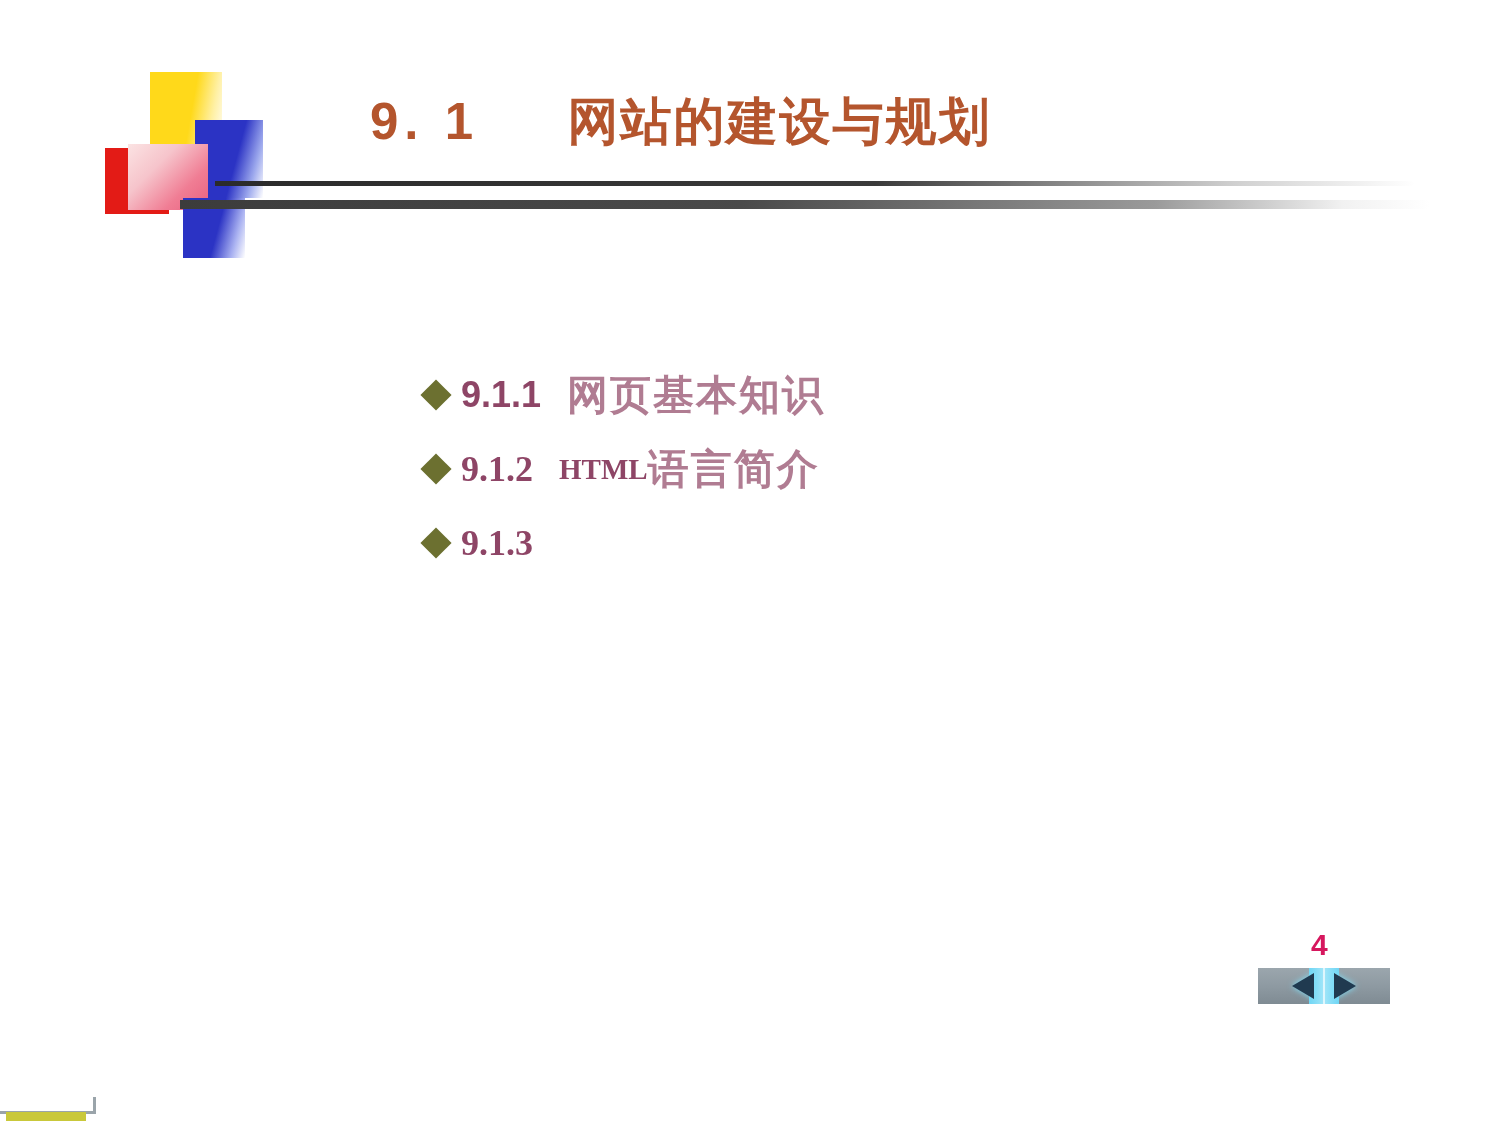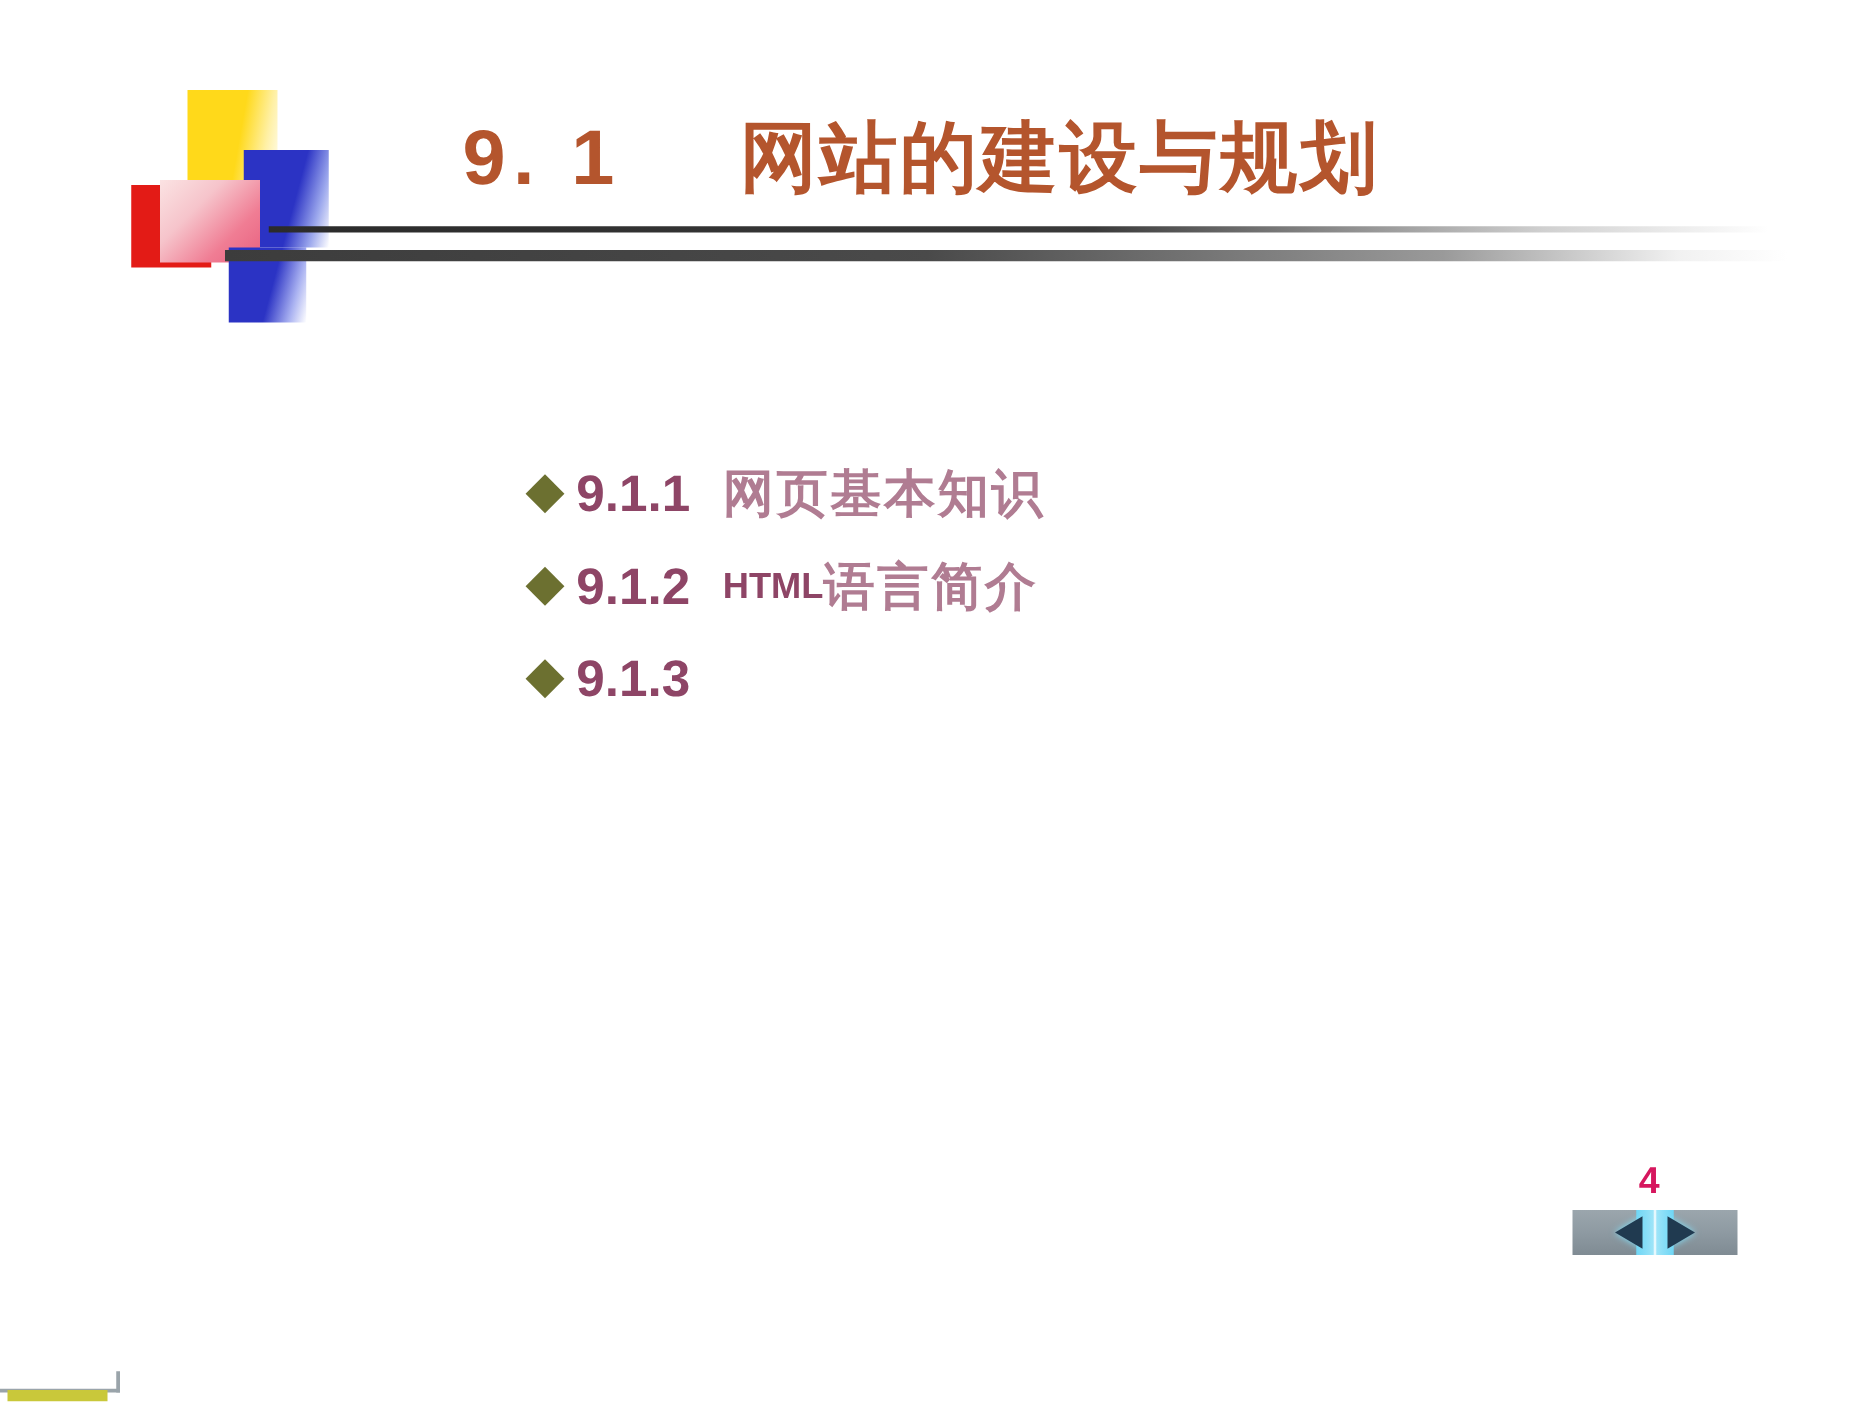--- a/index.html
+++ b/index.html
@@ -79,21 +79,21 @@
     top: 200px;
     width: 1250px;
     height: 9px;
     background: linear-gradient(to right, #3C3C3C 0%, #4A4A4A 45%, #9A9A9A 78%, rgba(200,200,200,0.25) 93%, rgba(255,255,255,0) 100%);
   }
 
   .title {
     position: absolute;
     left: 370px;
     top: 96px;
-    font-size: 62px;
+    font-size: 51px;
     font-weight: bold;
     color: #B4552D;
     letter-spacing: 2px;
     white-space: nowrap;
     line-height: 1;
   }
   .title .num {
     letter-spacing: 6px;
   }
   .title .gap {
@@ -107,32 +107,32 @@
     left: 425px;
     top: 360px;
     width: 800px;
   }
   .bullet-row {
     display: flex;
     align-items: center;
     height: 70px;
     white-space: nowrap;
   }
-  .bullet-row.spaced { margin-top: 4px; }
+  .bullet-row.spaced { margin-top: 4px; font-family: Liberation Serif, serif; }
 
   .diamond {
     width: 22px;
     height: 22px;
     background: #6C7030;
     transform: rotate(45deg);
     flex: 0 0 auto;
     margin-right: 14px;
   }
   .b-num {
-    font-size: 41px;
+    font-size: 36px;
     font-weight: bold;
     color: #8E4566;
     letter-spacing: 0px;
   }
   .b-gap {
     display: inline-block;
     width: 26px;
   }
   .b-text {
     font-size: 41px;

